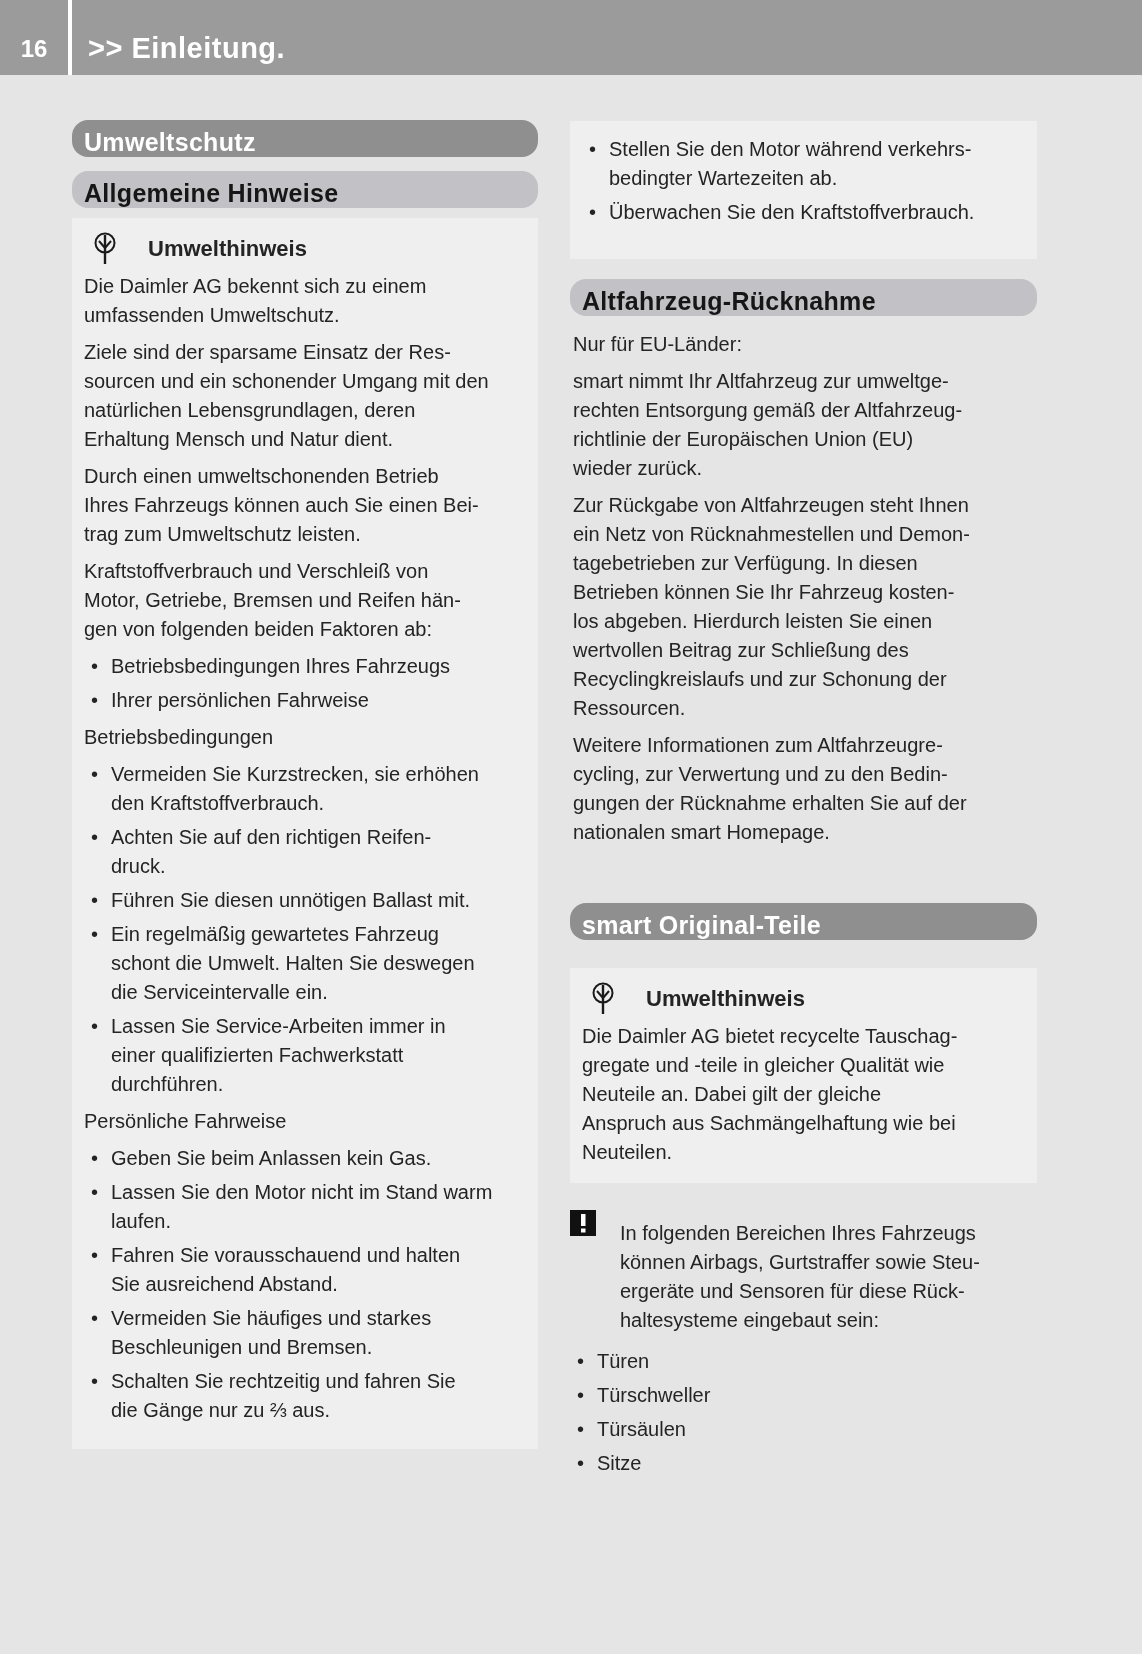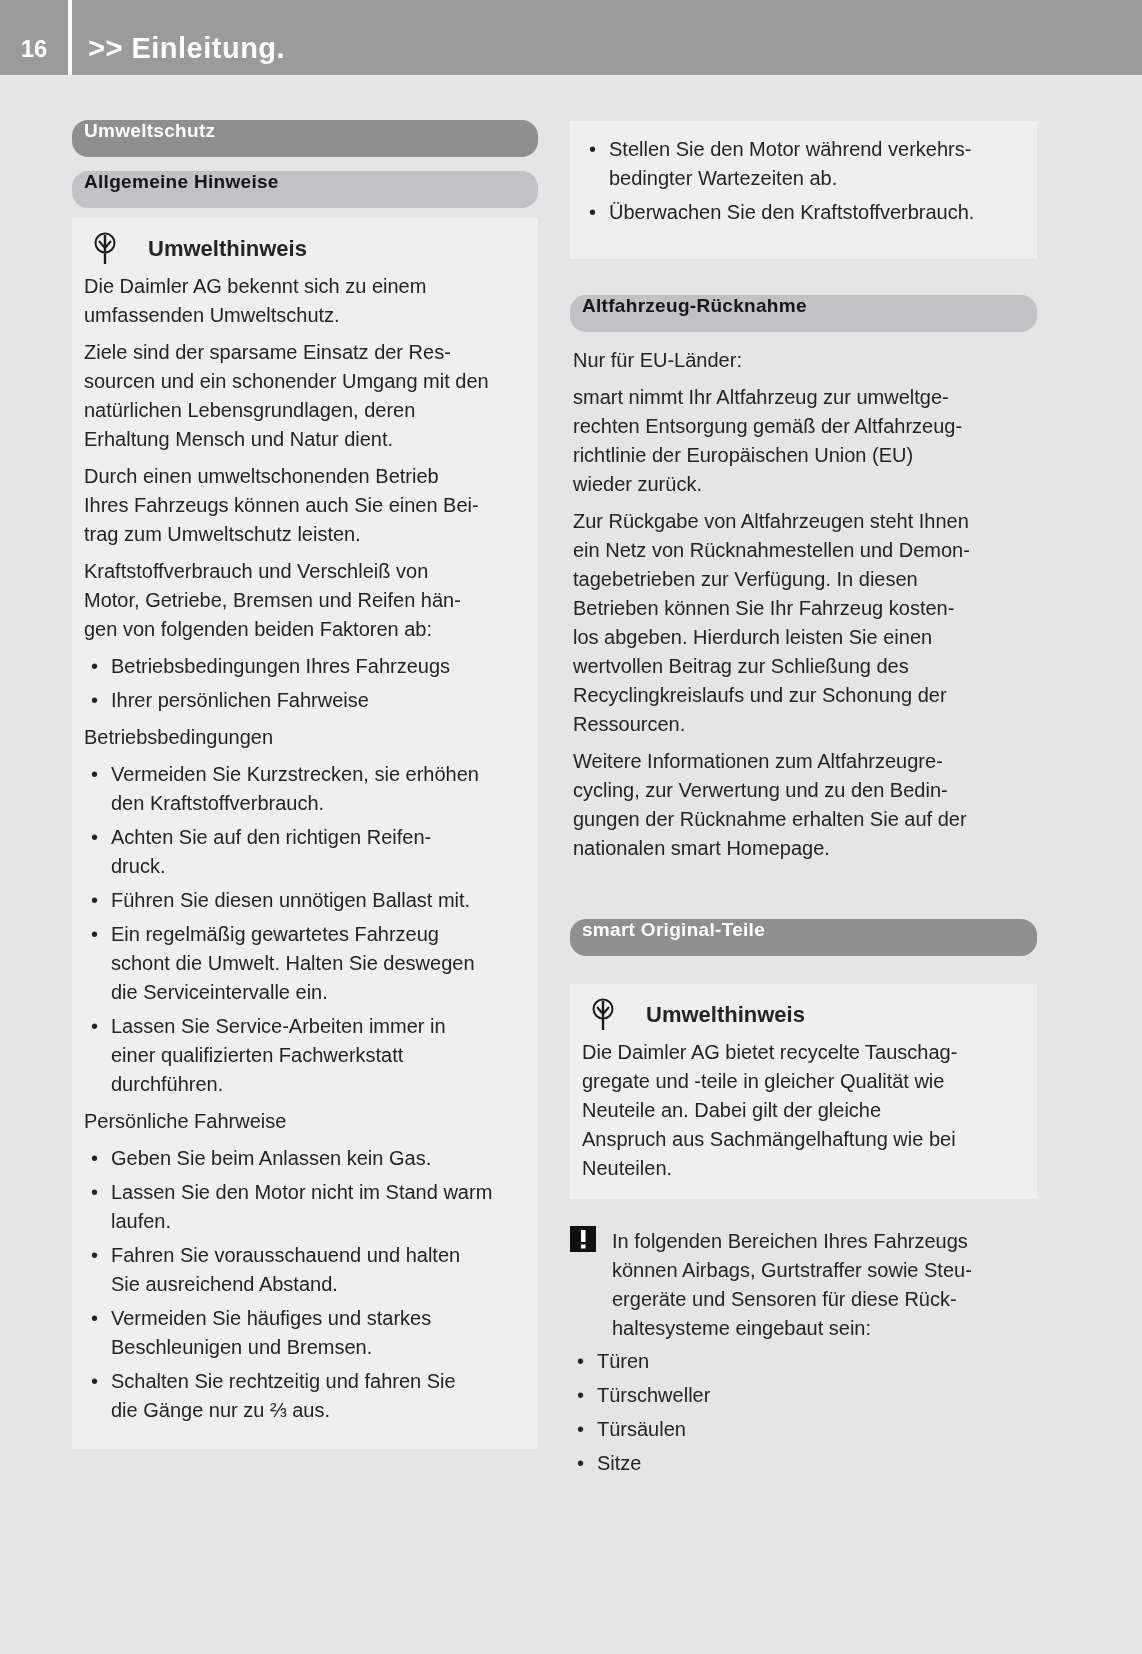--- a/index.html
+++ b/index.html
@@ -14,22 +14,22 @@
   .topbar-divider{position:absolute;left:68px;top:0;width:4px;height:75px;background:#ffffff;}
   .doc-title{position:absolute;left:88px;top:0;height:75px;display:flex;align-items:flex-end;
              padding-bottom:10px;box-sizing:border-box;color:#ffffff;font-weight:bold;font-size:29px;
              letter-spacing:0.5px;}
 
   
   .col-left{position:absolute;left:72px;top:120px;width:466px;}
   .col-right{position:absolute;left:570px;top:121px;width:467px;}
 
   
-  .bar{height:37px;display:flex;align-items:flex-start;padding:0 12px;box-sizing:border-box;
-       font-weight:bold;font-size:19px;letter-spacing:0.3px;border-radius:16px;}
+  .bar{height:37px;display:flex;align-items:flex-end;padding:0 12px;box-sizing:border-box;
+       font-weight:bold;font-size:25px;letter-spacing:0.3px;border-radius:16px;}
   .bar-dark{background:#8f8f8f;color:#ffffff;}
   .bar-light{background:#c2c2c6;color:#161616;}
   .gap14{height:14px;}
   .gap10{height:10px;}
 
   
   .hint-box{background:#efefef;padding:14px 0 16px 12px;}
   .hint-head{display:flex;align-items:center;margin:0 0 6px 0;min-height:29px;}
   .hint-head .ico{margin-left:8px;flex:0 0 auto;}
   .hint-title{font-weight:bold;font-size:22px;margin-left:30px;}
@@ -38,21 +38,21 @@
   .p{white-space:pre-line;font-size:20px;line-height:29px;margin:0 0 8px 0;}
   .p:last-child{margin-bottom:0;}
   .subhead{font-size:20px;line-height:29px;margin:0 0 8px 0;}
   ul.blist{list-style:none;margin:0 0 8px 0;padding:0;}
   ul.blist li{position:relative;white-space:pre-line;font-size:20px;line-height:29px;
               padding-left:27px;margin:0 0 5px 0;}
   ul.blist li::before{content:"\2022";position:absolute;left:7px;top:0;}
 
   
   .flow{padding-left:3px;}
-  .mt-sec1{margin-top:36px;}
+  .mt-sec1{margin-top:20px;}
   .mt-par{margin-top:14px;}
   .mt-sec2{margin-top:56px;}
   .mt-hint{margin-top:28px;}
   .mt-note{margin-top:24px;}
 
   
   .note{display:flex;align-items:flex-start;}
   .note .ico{flex:0 0 38px;padding-top:3px;}
   .note-ul{margin-top:14px;padding-left:12px;}
 
@@ -195,21 +195,21 @@
     </div>
 
     <div class="note mt-note">
       <span class="ico">
         <svg width="26" height="26" viewBox="0 0 26 26">
           <rect x="0" y="0" width="26" height="26" fill="#111111"></rect>
           <rect x="11" y="4" width="4.5" height="12" fill="#ffffff"></rect>
           <rect x="11" y="18.5" width="4.5" height="4" fill="#ffffff"></rect>
         </svg>
       </span>
-      <p class="p" style="margin:4px;">In folgenden Bereichen Ihres Fahrzeugs
+      <p class="p" style="margin:12px;">In folgenden Bereichen Ihres Fahrzeugs
 können Airbags, Gurtstraffer sowie Steu-
 ergeräte und Sensoren für diese Rück-
 haltesysteme eingebaut sein:</p>
     </div>
 
     <ul class="blist note-ul">
       <li>Türen</li>
       <li>Türschweller</li>
       <li>Türsäulen</li>
       <li>Sitze</li>

